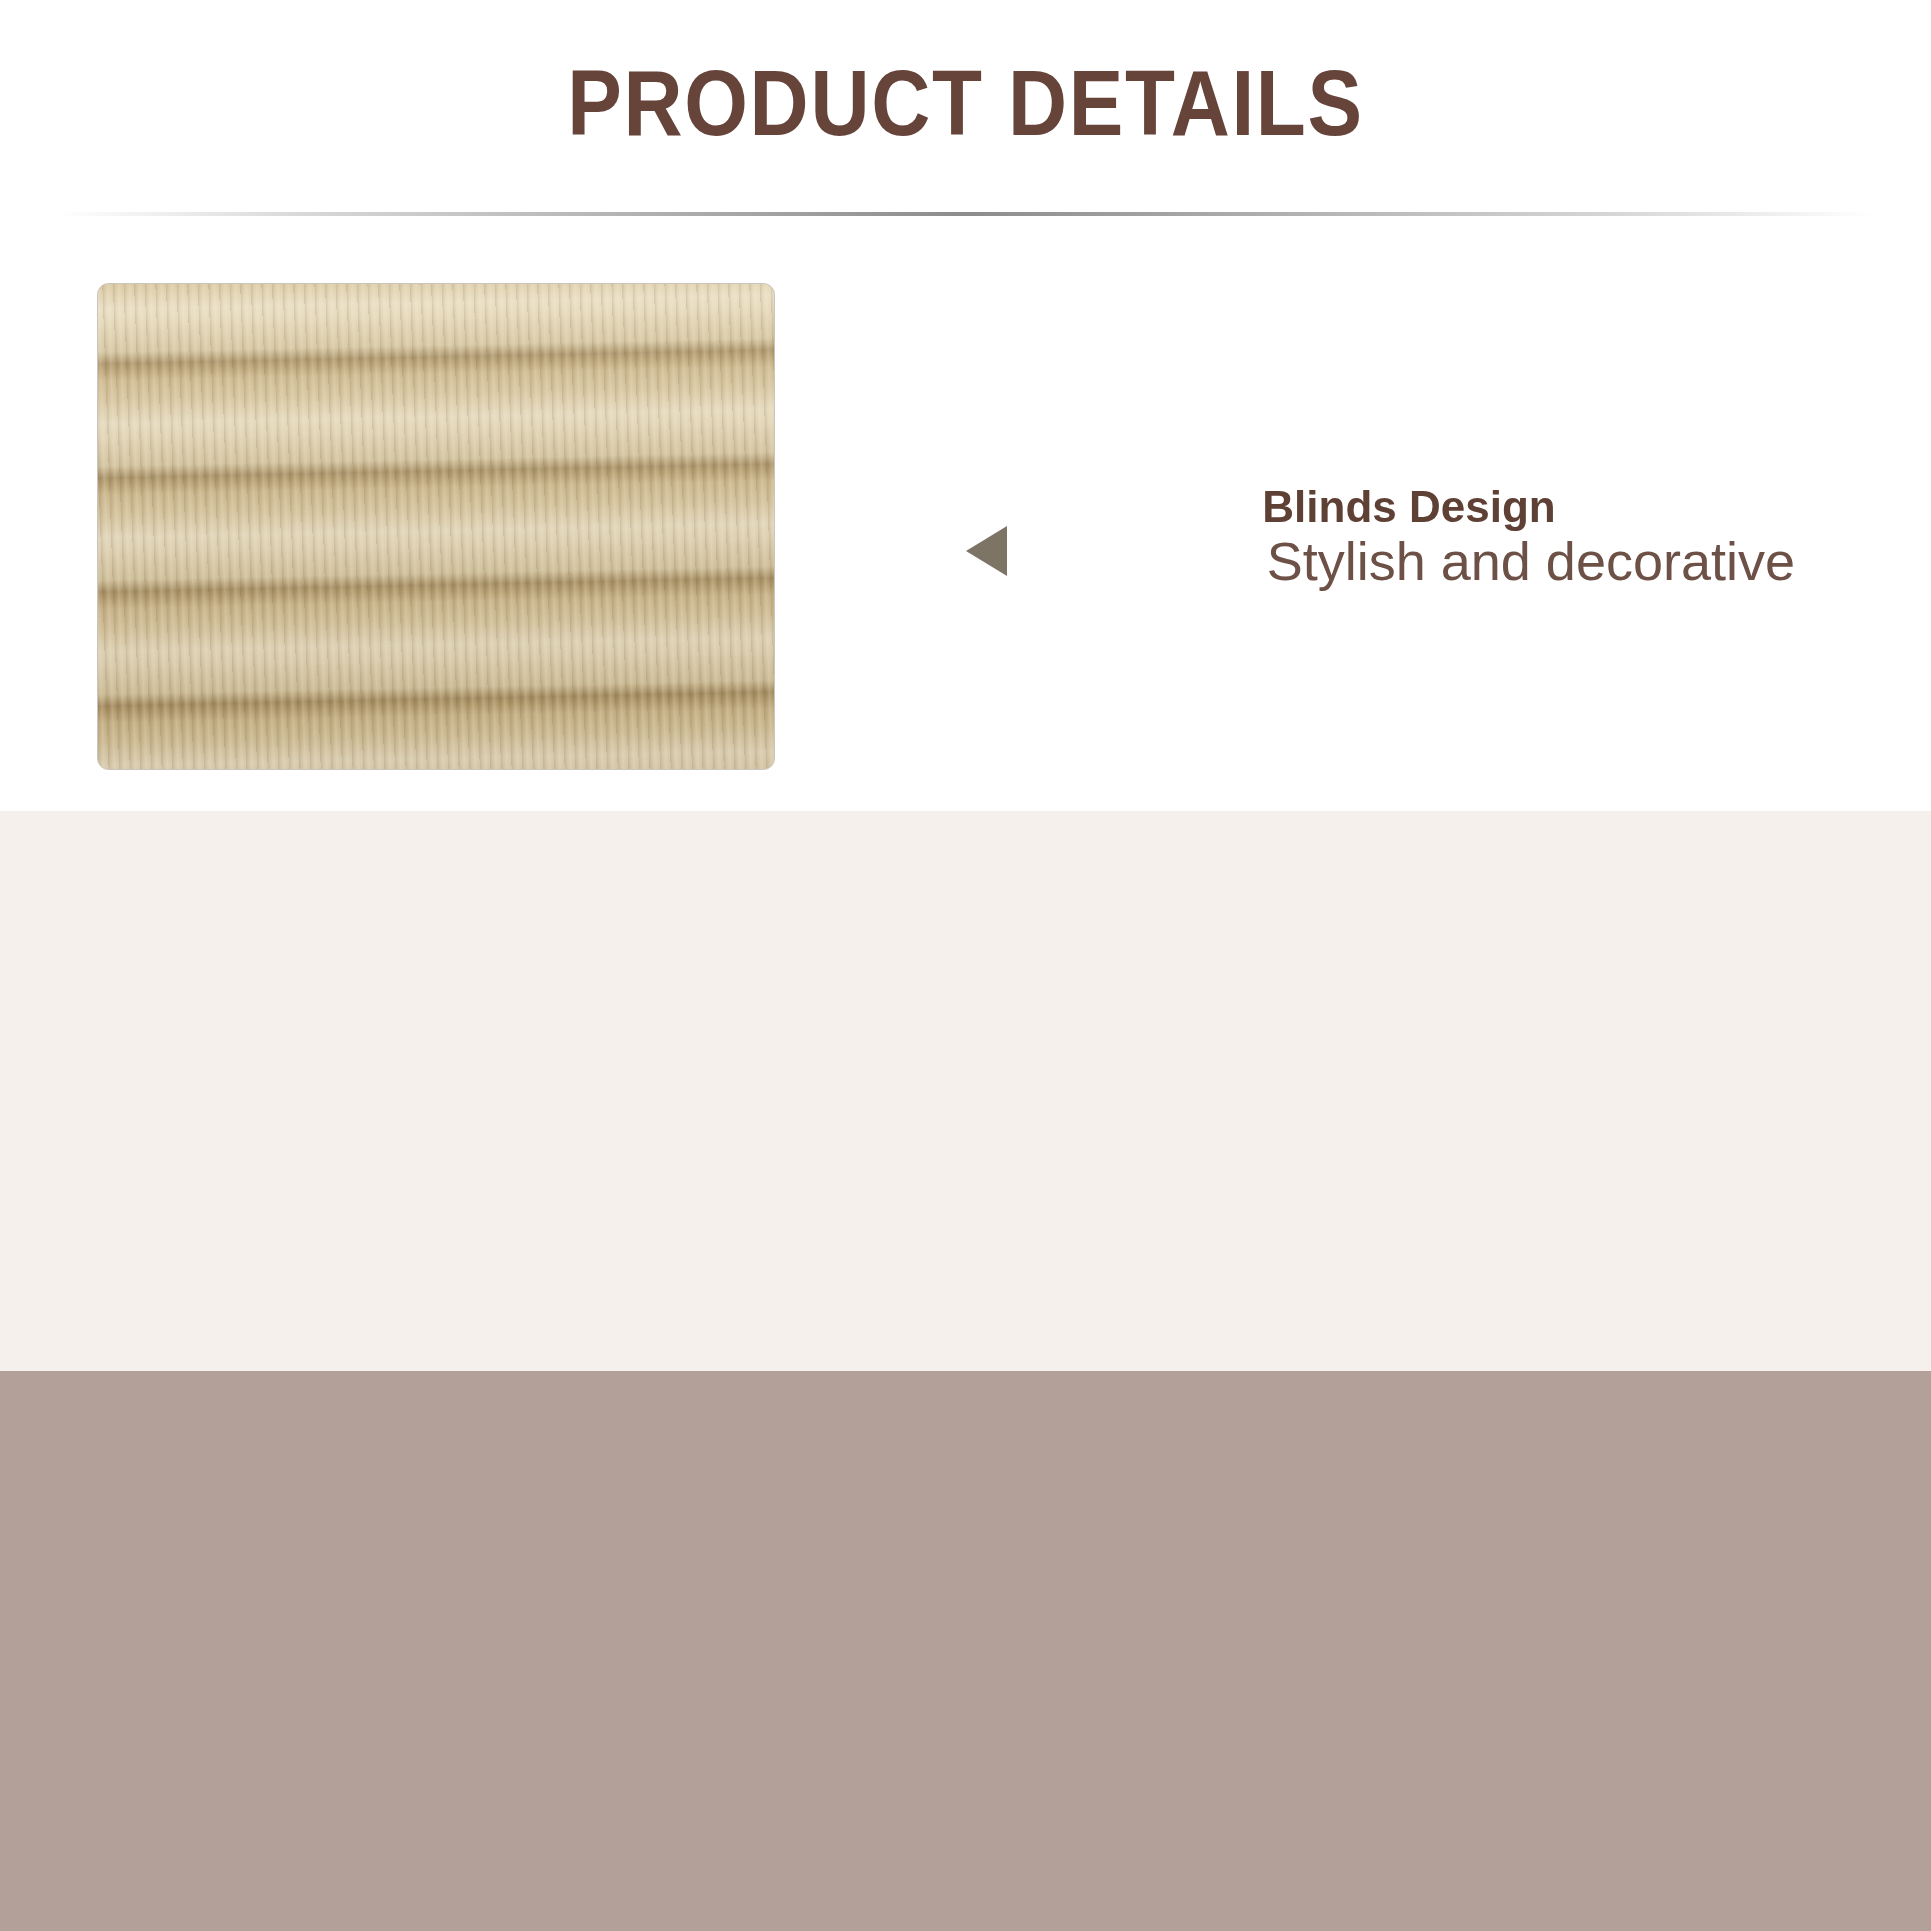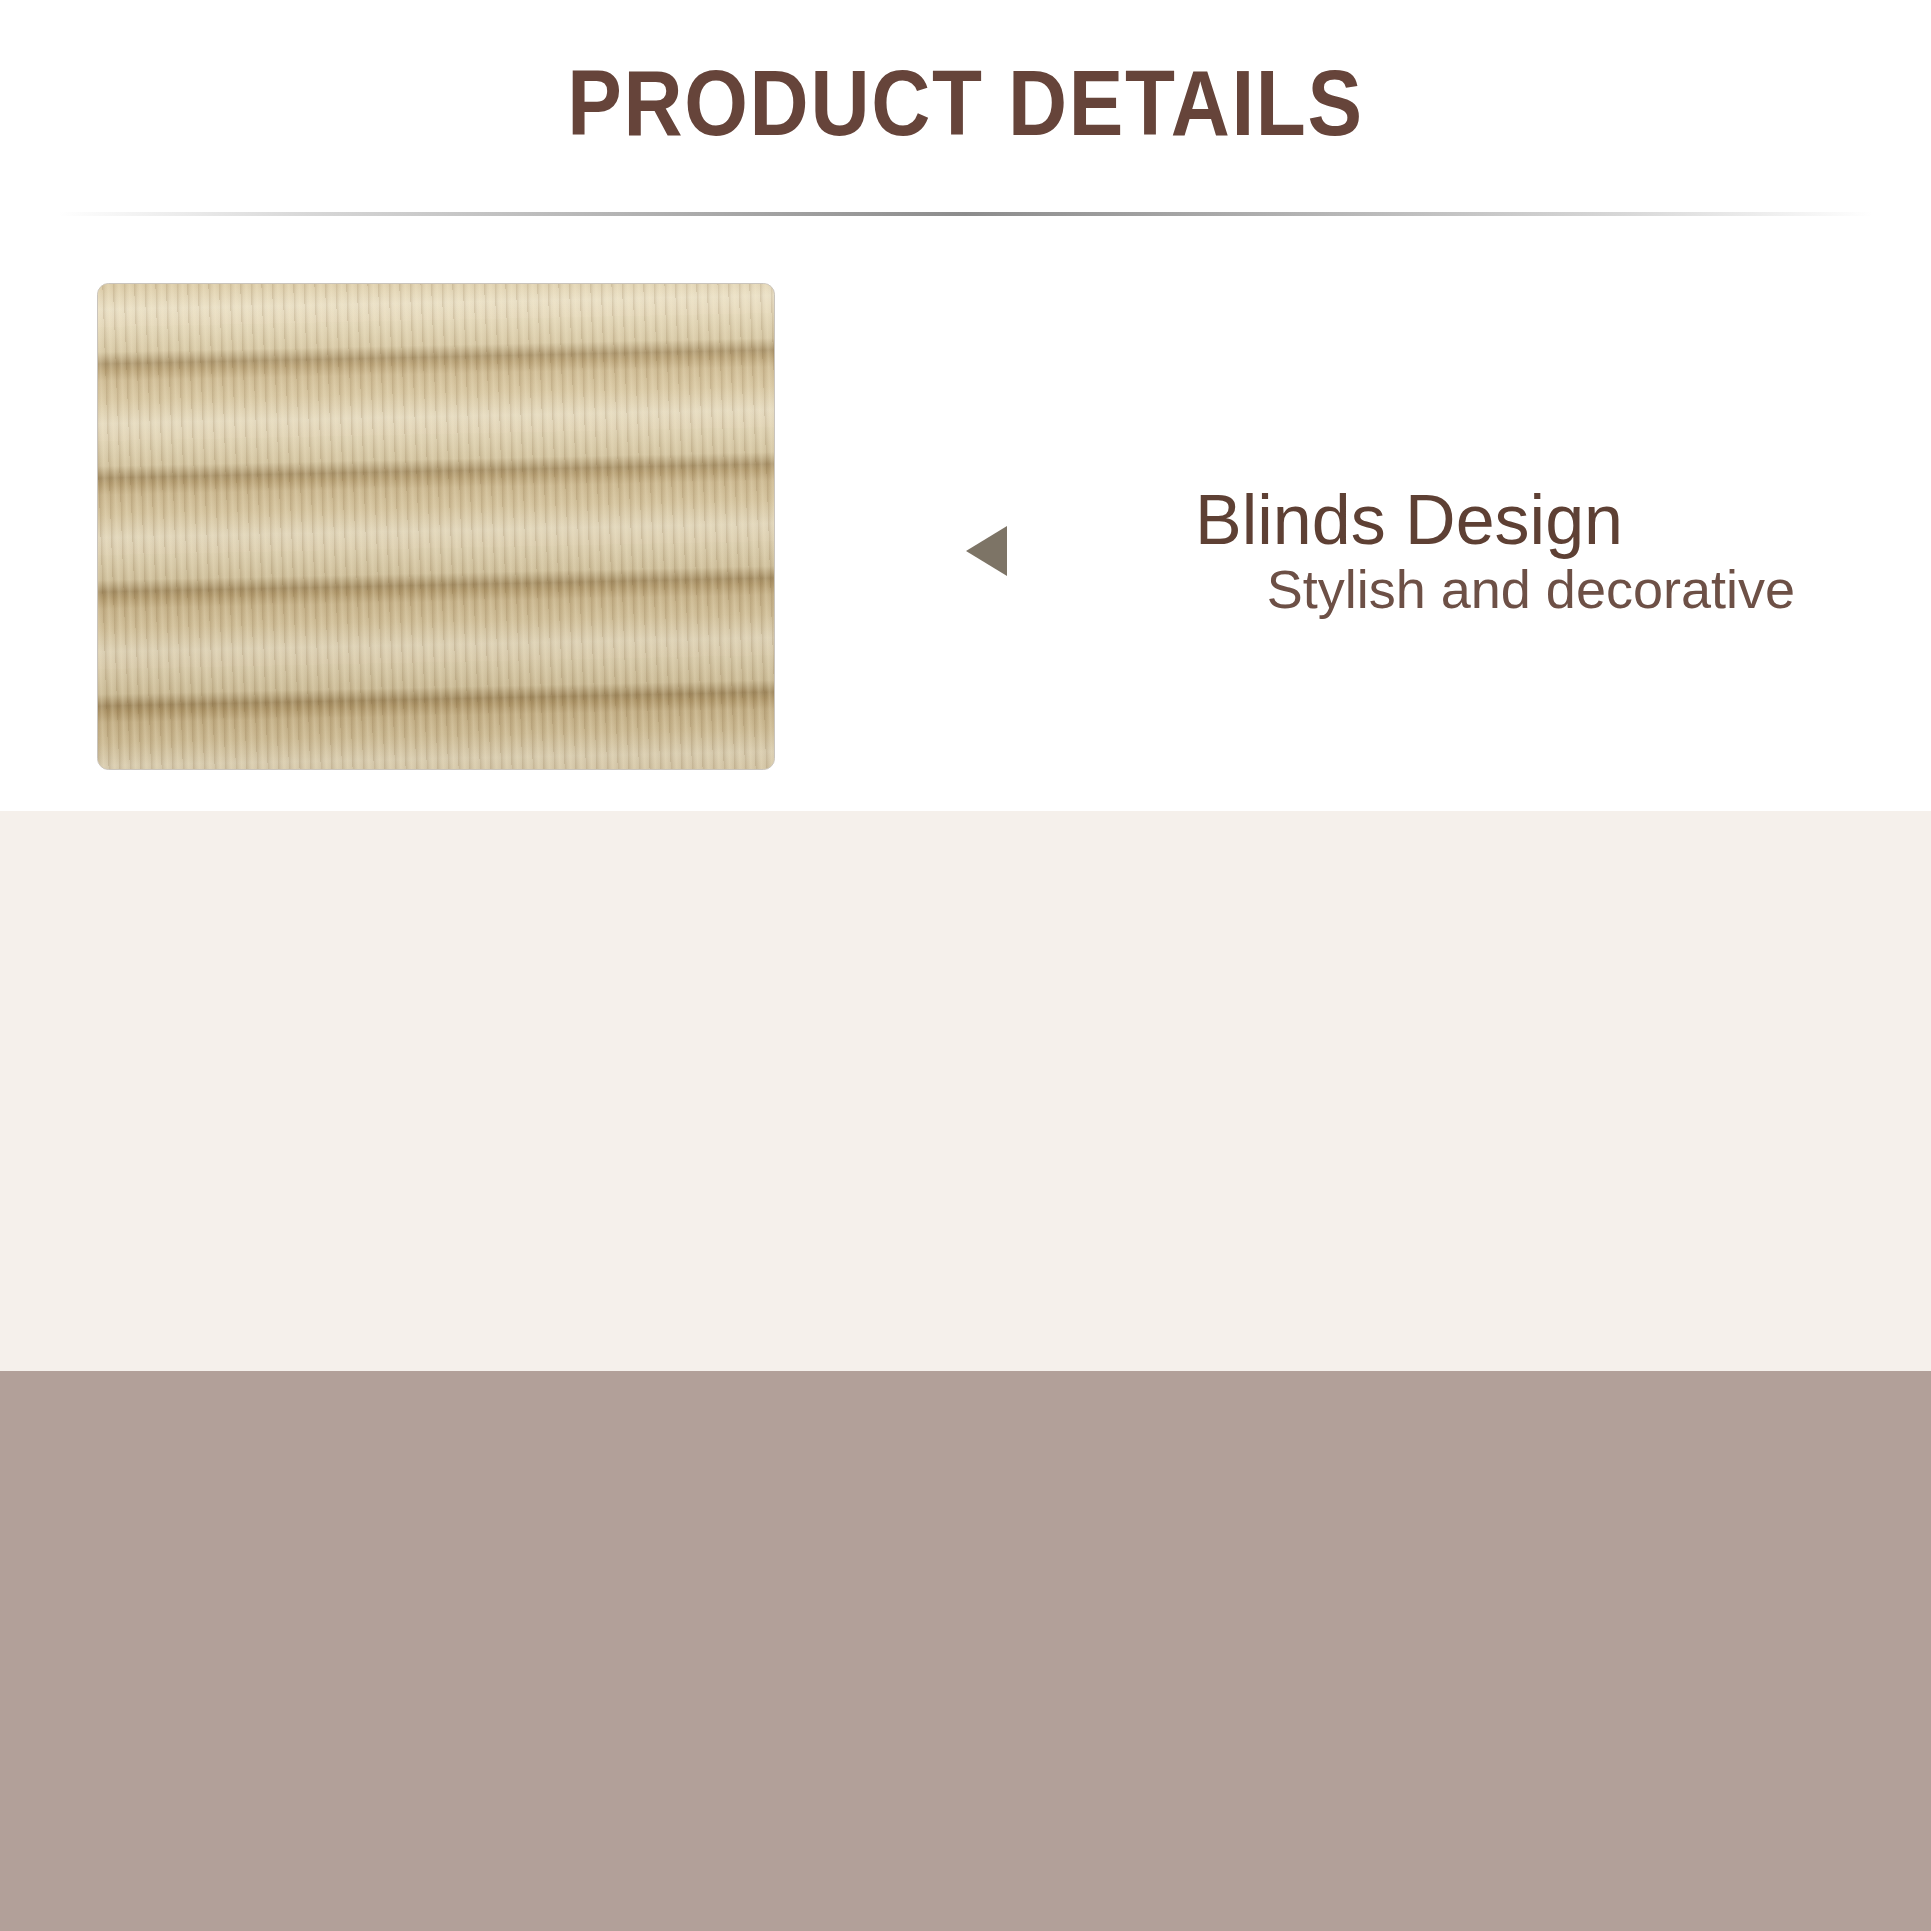--- a/index.html
+++ b/index.html
@@ -102,21 +102,21 @@
     border-bottom:25px solid transparent;
     border-left:41px solid #7d7466;
   }
   #arrow-blinds{left:966px;top:526px;}
   #arrow-base{left:888px;top:1043px;}
 
   
   .caption{position:absolute;text-align:center;}
   .caption .headline{
     font-family:"Liberation Sans Narrow","Liberation Sans",sans-serif;
-    font-weight:normal;font-size:70px;line-height:1.08;color:#5e4034;
+    font-weight:bold;font-size:44px;line-height:1.08;color:#5e4034;
     white-space:nowrap;}
   .caption .subline{
     font-family:"Liberation Sans Narrow","Liberation Sans",sans-serif;
     font-weight:normal;font-size:54px;line-height:1.12;color:#6d5046;
     white-space:nowrap;text-align:right;}
   #caption-blinds{left:1023px;top:483px;width:772px;}
   #caption-base{left:116px;top:980px;width:772px;}
 </style>
 </head>
 <body>

